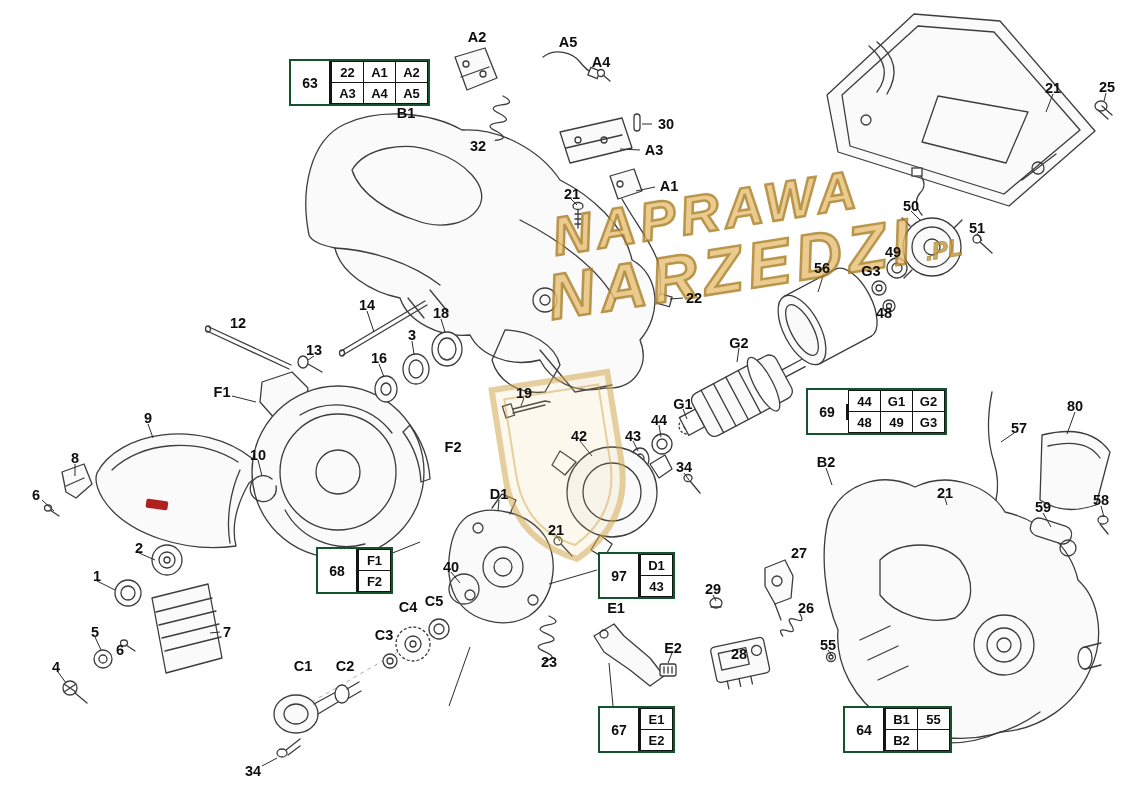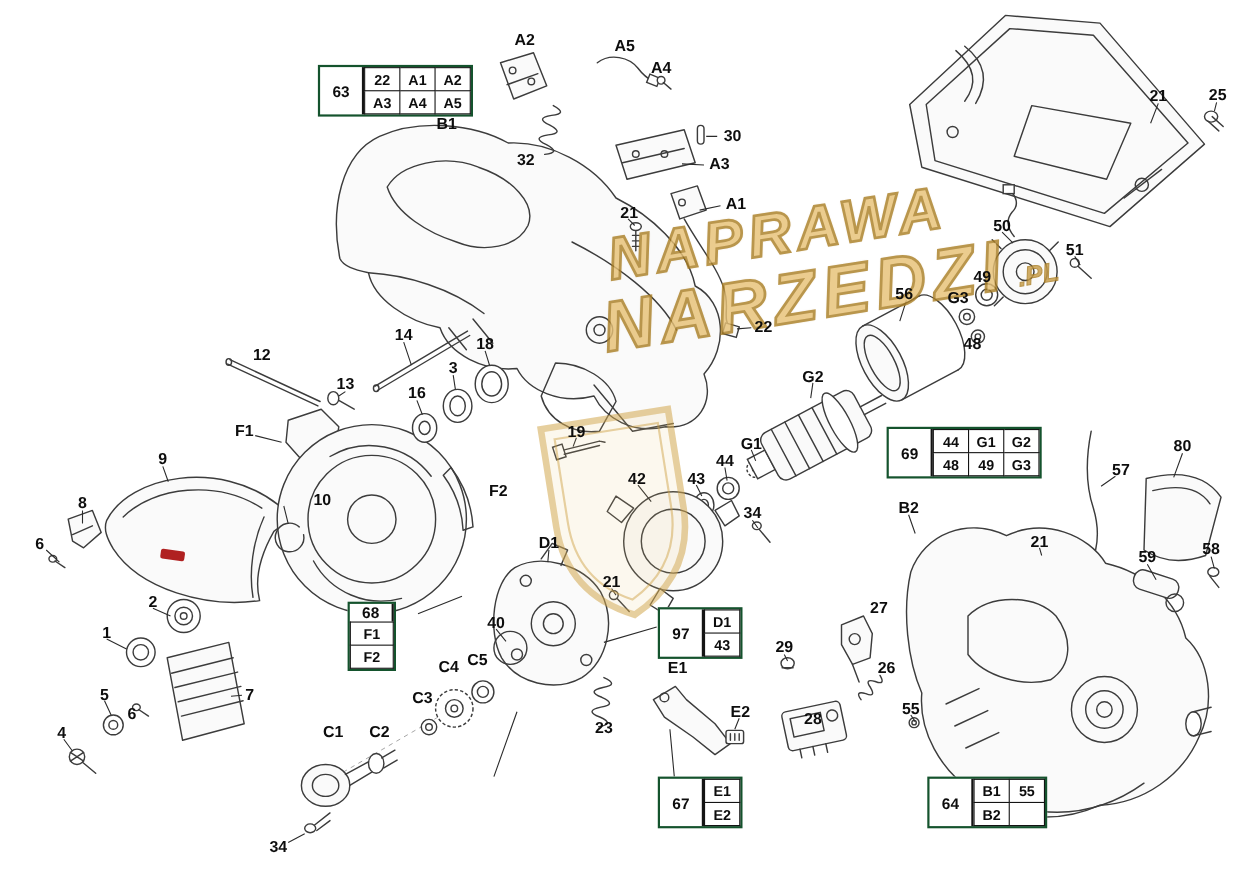--- a/index.html
+++ b/index.html
@@ -412,21 +412,21 @@
       <span class="part-label" style="left: 222px; top: 392px;">F1</span>
       <span class="part-label" style="left: 524px; top: 393px;">19</span>
       <span class="part-label" style="left: 683px; top: 404px;">G1</span>
       <span class="part-label" style="left: 659px; top: 420px;">44</span>
       <span class="part-label" style="left: 148px; top: 418px;">9</span>
       <span class="part-label" style="left: 579px; top: 436px;">42</span>
       <span class="part-label" style="left: 633px; top: 436px;">43</span>
       <span class="part-label" style="left: 1075px; top: 406px;">80</span>
       <span class="part-label" style="left: 1019px; top: 428px;">57</span>
       <span class="part-label" style="left: 75px; top: 458px;">8</span>
-      <span class="part-label" style="left: 258px; top: 455px; margin-left: 35px;">10</span>
+      <span class="part-label" style="left: 258px; top: 455px;">10</span>
       <span class="part-label" style="left: 453px; top: 447px;">F2</span>
       <span class="part-label" style="left: 684px; top: 467px;">34</span>
       <span class="part-label" style="left: 826px; top: 462px;">B2</span>
       <span class="part-label" style="left: 36px; top: 495px;">6</span>
       <span class="part-label" style="left: 945px; top: 493px;">21</span>
       <span class="part-label" style="left: 499px; top: 494px;">D1</span>
       <span class="part-label" style="left: 1043px; top: 507px;">59</span>
       <span class="part-label" style="left: 1101px; top: 500px;">58</span>
       <span class="part-label" style="left: 556px; top: 530px;">21</span>
       <span class="part-label" style="left: 139px; top: 548px;">2</span>
@@ -461,36 +461,36 @@
             <div class="ref-cell">A1</div>
             <div class="ref-cell">A2</div>
           </div>
           <div class="ref-row">
             <div class="ref-cell">A3</div>
             <div class="ref-cell">A4</div>
             <div class="ref-cell">A5</div>
           </div>
         </div>
       </div>
-      <div class="ref-table" style="left: 806px; top: 388px;">
+      <div class="ref-table" style="left: 806px; top: 388px; align-items: center;">
         <div class="ref-tlabel">69</div>
         <div class="ref-grid">
           <div class="ref-row">
             <div class="ref-cell">44</div>
             <div class="ref-cell">G1</div>
             <div class="ref-cell">G2</div>
           </div>
           <div class="ref-row">
             <div class="ref-cell">48</div>
             <div class="ref-cell">49</div>
             <div class="ref-cell">G3</div>
           </div>
         </div>
       </div>
-      <div class="ref-table" style="left: 316px; top: 547px; flex-direction: column;">
+      <div class="ref-table" style="left: 316px; top: 547px;">
         <div class="ref-tlabel">68</div>
         <div class="ref-grid">
           <div class="ref-row">
             <div class="ref-cell">F1</div>
           </div>
           <div class="ref-row">
             <div class="ref-cell">F2</div>
           </div>
         </div>
       </div>

